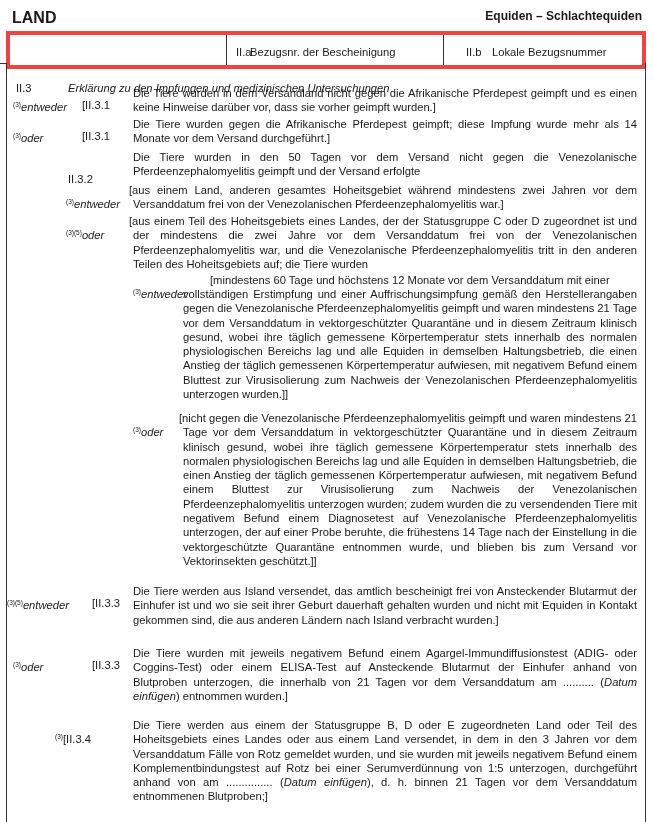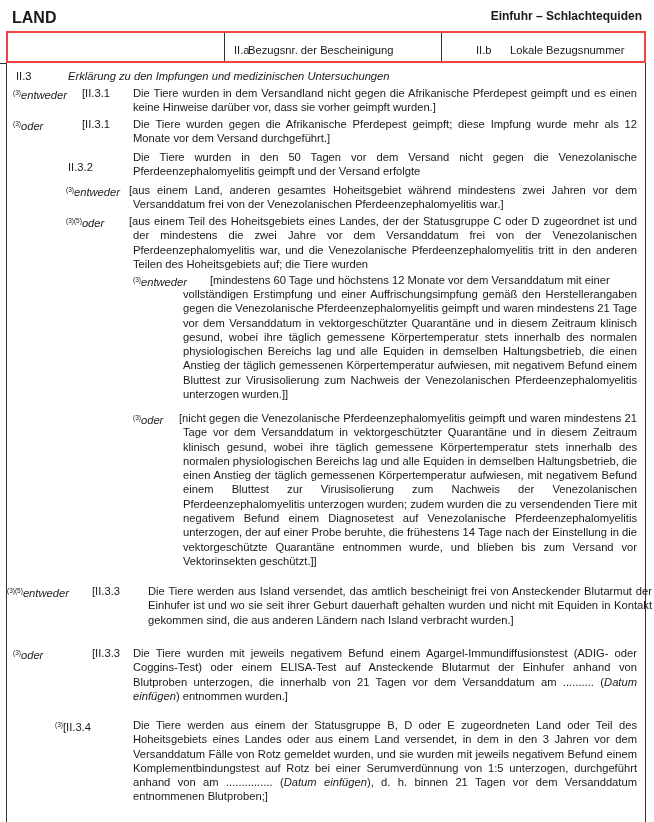--- a/index.html
+++ b/index.html
@@ -1,77 +1,77 @@
 <!DOCTYPE html>
 <html><head>
 <meta charset="utf-8">
 <style>
   html, body { margin:0; padding:0; background:#fff; }
   body { width:654px; height:822px; overflow:hidden; position:relative;
          font-family:"Liberation Sans", sans-serif; color:#1a1a1a; font-size:11.2px; }
   .hdr-left { position:absolute; left:12px; top:9px; font-weight:bold; font-size:16px; }
   .hdr-right { position:absolute; right:12px; top:9px; font-weight:bold; font-size:12px; }
-  .ref-box { position:absolute; left:6px; top:31px; width:640px; height:32px; border:2px solid #ef4444; box-sizing:border-box; }
+  .ref-box { position:absolute; left:6px; top:31px; width:640px; height:38px; border:4px solid #ef4444; box-sizing:border-box; }
   .ref-box .c1 { position:absolute; left:216px; top:0; bottom:0; border-left:1px solid #333; }
   .ref-box .c2 { position:absolute; left:433px; top:0; bottom:0; border-left:1px solid #333; }
   .ref-box span { position:absolute; top:11px; font-size:11.2px; }
   .main-box { position:absolute; left:6px; top:63px; width:640px; height:759px; border-left:1.5px solid #333; border-right:1.5px solid #333; box-sizing:border-box; }
   .leftline { position:absolute; left:0; top:63px; width:6px; border-top:1px solid #333; }
-  .t { position:absolute; line-height:14.3px; white-space:nowrap; }
+  .t { position:absolute; line-height:14.3px; white-space:nowrap;margin-top:12px; }
   .j { position:absolute; line-height:14.3px; text-align:justify; text-align-last:left; }
   .i { font-style:italic; }
   sup { font-size:6.5px; vertical-align:4px; font-style:normal; }
 </style>
 </head>
 <body>
 
 <div class="hdr-left">LAND</div>
-<div class="hdr-right">Einfuhr – Schlachtequiden</div>
+<div class="hdr-right">Equiden – Schlachtequiden</div>
 
 <div class="ref-box">
   <div class="c1"></div>
   <div class="c2"></div>
   <span style="left:226px">II.a</span>
   <span style="left:240px">Bezugsnr. der Bescheinigung</span>
-  <span style="left:468px">II.b</span>
-  <span style="left:502px">Lokale Bezugsnummer</span>
+  <span style="left:456px">II.b</span>
+  <span style="left:482px">Lokale Bezugsnummer</span>
 </div>
 <div class="leftline"></div>
 
 <div class="main-box"></div>
 
 <div class="t" style="left:16px;top:69px">II.3</div>
 <div class="t i" style="left:68px;top:69px">Erklärung zu den Impfungen und medizinischen Untersuchungen</div>
 
 <div class="t" style="left:13px;top:86px"><sup>(3)</sup><span class="i">entweder</span></div>
 <div class="t" style="left:82px;top:86px">[II.3.1</div>
 <div class="j" style="left:133px;top:86px;width:504px">Die Tiere wurden in dem Versandland nicht gegen die Afrikanische Pferdepest geimpft und es einen keine Hinweise darüber vor, dass sie vorher geimpft wurden.]</div>
 
 <div class="t" style="left:13px;top:117px"><sup>(3)</sup><span class="i">oder</span></div>
 <div class="t" style="left:82px;top:117px">[II.3.1</div>
-<div class="j" style="left:133px;top:117px;width:504px">Die Tiere wurden gegen die Afrikanische Pferdepest geimpft; diese Impfung wurde mehr als 12 Monate vor dem Versand durchgeführt.]</div>
+<div class="j" style="left:133px;top:117px;width:504px">Die Tiere wurden gegen die Afrikanische Pferdepest geimpft; diese Impfung wurde mehr als 14 Monate vor dem Versand durchgeführt.]</div>
 
 <div class="t" style="left:68px;top:160px">II.3.2</div>
 <div class="j" style="left:133px;top:150px;width:504px">Die Tiere wurden in den 50 Tagen vor dem Versand nicht gegen die Venezolanische Pferdeenzephalomyelitis geimpft und der Versand erfolgte</div>
 
 <div class="t" style="left:66px;top:183px"><sup>(3)</sup><span class="i">entweder</span></div>
 <div class="j" style="left:133px;top:183px;width:504px;text-indent:-4px">[aus einem Land, anderen gesamtes Hoheitsgebiet während mindestens zwei Jahren vor dem Versanddatum frei von der Venezolanischen Pferdeenzephalomyelitis war.]</div>
 
 <div class="t" style="left:66px;top:214px"><sup>(3)(5)</sup><span class="i">oder</span></div>
 <div class="j" style="left:133px;top:214px;width:504px;text-indent:-4px">[aus einem Teil des Hoheitsgebiets eines Landes, der der Statusgruppe C oder D zugeordnet ist und der mindestens die zwei Jahre vor dem Versanddatum frei von der Venezolanischen Pferdeenzephalomyelitis war, und die Venezolanische Pferdeenzephalomyelitis tritt in den anderen Teilen des Hoheitsgebiets auf; die Tiere wurden</div>
 
 <div class="t" style="left:133px;top:273px"><sup>(3)</sup><span class="i">entweder</span></div>
 <div class="j" style="left:210px;top:273px;width:437px">[mindestens 60 Tage und höchstens 12 Monate vor dem Versanddatum mit einer</div>
 <div class="j" style="left:183px;top:287px;width:454px">vollständigen Erstimpfung und einer Auffrischungsimpfung gemäß den Herstellerangaben gegen die Venezolanische Pferdeenzephalomyelitis geimpft und waren mindestens 21 Tage vor dem Versanddatum in vektorgeschützter Quarantäne und in diesem Zeitraum klinisch gesund, wobei ihre täglich gemessene Körpertemperatur stets innerhalb des normalen physiologischen Bereichs lag und alle Equiden in demselben Haltungsbetrieb, die einen Anstieg der täglich gemessenen Körpertemperatur aufwiesen, mit negativem Befund einem Bluttest zur Virusisolierung zum Nachweis der Venezolanischen Pferdeenzephalomyelitis unterzogen wurden.]]</div>
 
 <div class="t" style="left:133px;top:411px"><sup>(3)</sup><span class="i">oder</span></div>
 <div class="j" style="left:183px;top:411px;width:454px;text-indent:-4px">[nicht gegen die Venezolanische Pferdeenzephalomyelitis geimpft und waren mindestens 21 Tage vor dem Versanddatum in vektorgeschützter Quarantäne und in diesem Zeitraum klinisch gesund, wobei ihre täglich gemessene Körpertemperatur stets innerhalb des normalen physiologischen Bereichs lag und alle Equiden in demselben Haltungsbetrieb, die einen Anstieg der täglich gemessenen Körpertemperatur aufwiesen, mit negativem Befund einem Bluttest zur Virusisolierung zum Nachweis der Venezolanischen Pferdeenzephalomyelitis unterzogen wurden; zudem wurden die zu versendenden Tiere mit negativem Befund einem Diagnosetest auf Venezolanische Pferdeenzephalomyelitis unterzogen, der auf einer Probe beruhte, die frühestens 14 Tage nach der Einstellung in die vektorgeschützte Quarantäne entnommen wurde, und blieben bis zum Versand vor Vektorinsekten geschützt.]]</div>
 
 <div class="t" style="left:7px;top:584px"><sup>(3)(5)</sup><span class="i">entweder</span></div>
 <div class="t" style="left:92px;top:584px">[II.3.3</div>
-<div class="j" style="left:148px;top:584px;width:504px">Die Tiere werden aus Island versendet, das amtlich bescheinigt frei von Ansteckender Blutarmut der Einhufer ist und wo sie seit ihrer Geburt dauerhaft gehalten wurden und nicht mit Equiden in Kontakt gekommen sind, die aus anderen Ländern nach Island verbracht wurden.]</div>
+<div class="j" style="left:133px;top:584px;width:504px">Die Tiere werden aus Island versendet, das amtlich bescheinigt frei von Ansteckender Blutarmut der Einhufer ist und wo sie seit ihrer Geburt dauerhaft gehalten wurden und nicht mit Equiden in Kontakt gekommen sind, die aus anderen Ländern nach Island verbracht wurden.]</div>
 
 <div class="t" style="left:13px;top:646px"><sup>(3)</sup><span class="i">oder</span></div>
 <div class="t" style="left:92px;top:646px">[II.3.3</div>
 <div class="j" style="left:133px;top:646px;width:504px"><span>Die Tiere wurden mit jeweils negativem Befund einem Agargel-Immundiffusionstest (ADIG- oder Coggins-Test) oder einem ELISA-Test auf Ansteckende Blutarmut der Einhufer anhand von Blutproben unterzogen, die innerhalb von 21 Tagen vor dem Versanddatum am ..........</span> (<span class="i">Datum einfügen</span><span>) entnommen wurden.]</span></div>
 
 <div class="t" style="left:55px;top:718px"><sup>(3)</sup><span>[II.3.4</span></div>
 <div class="j" style="left:133px;top:718px;width:504px"><span>Die Tiere werden aus einem der Statusgruppe B, D oder E zugeordneten Land oder Teil des Hoheitsgebiets eines Landes oder aus einem Land versendet, in dem in den 3 Jahren vor dem Versanddatum Fälle von Rotz gemeldet wurden, und sie wurden mit jeweils negativem Befund einem Komplementbindungstest auf Rotz bei einer Serumverdünnung von 1:5 unterzogen, durchgeführt anhand von am ...............</span> (<span class="i">Datum einfügen</span><span>), d. h. binnen 21 Tagen vor dem Versanddatum entnommenen Blutproben;]</span></div>
 
 </body></html>

